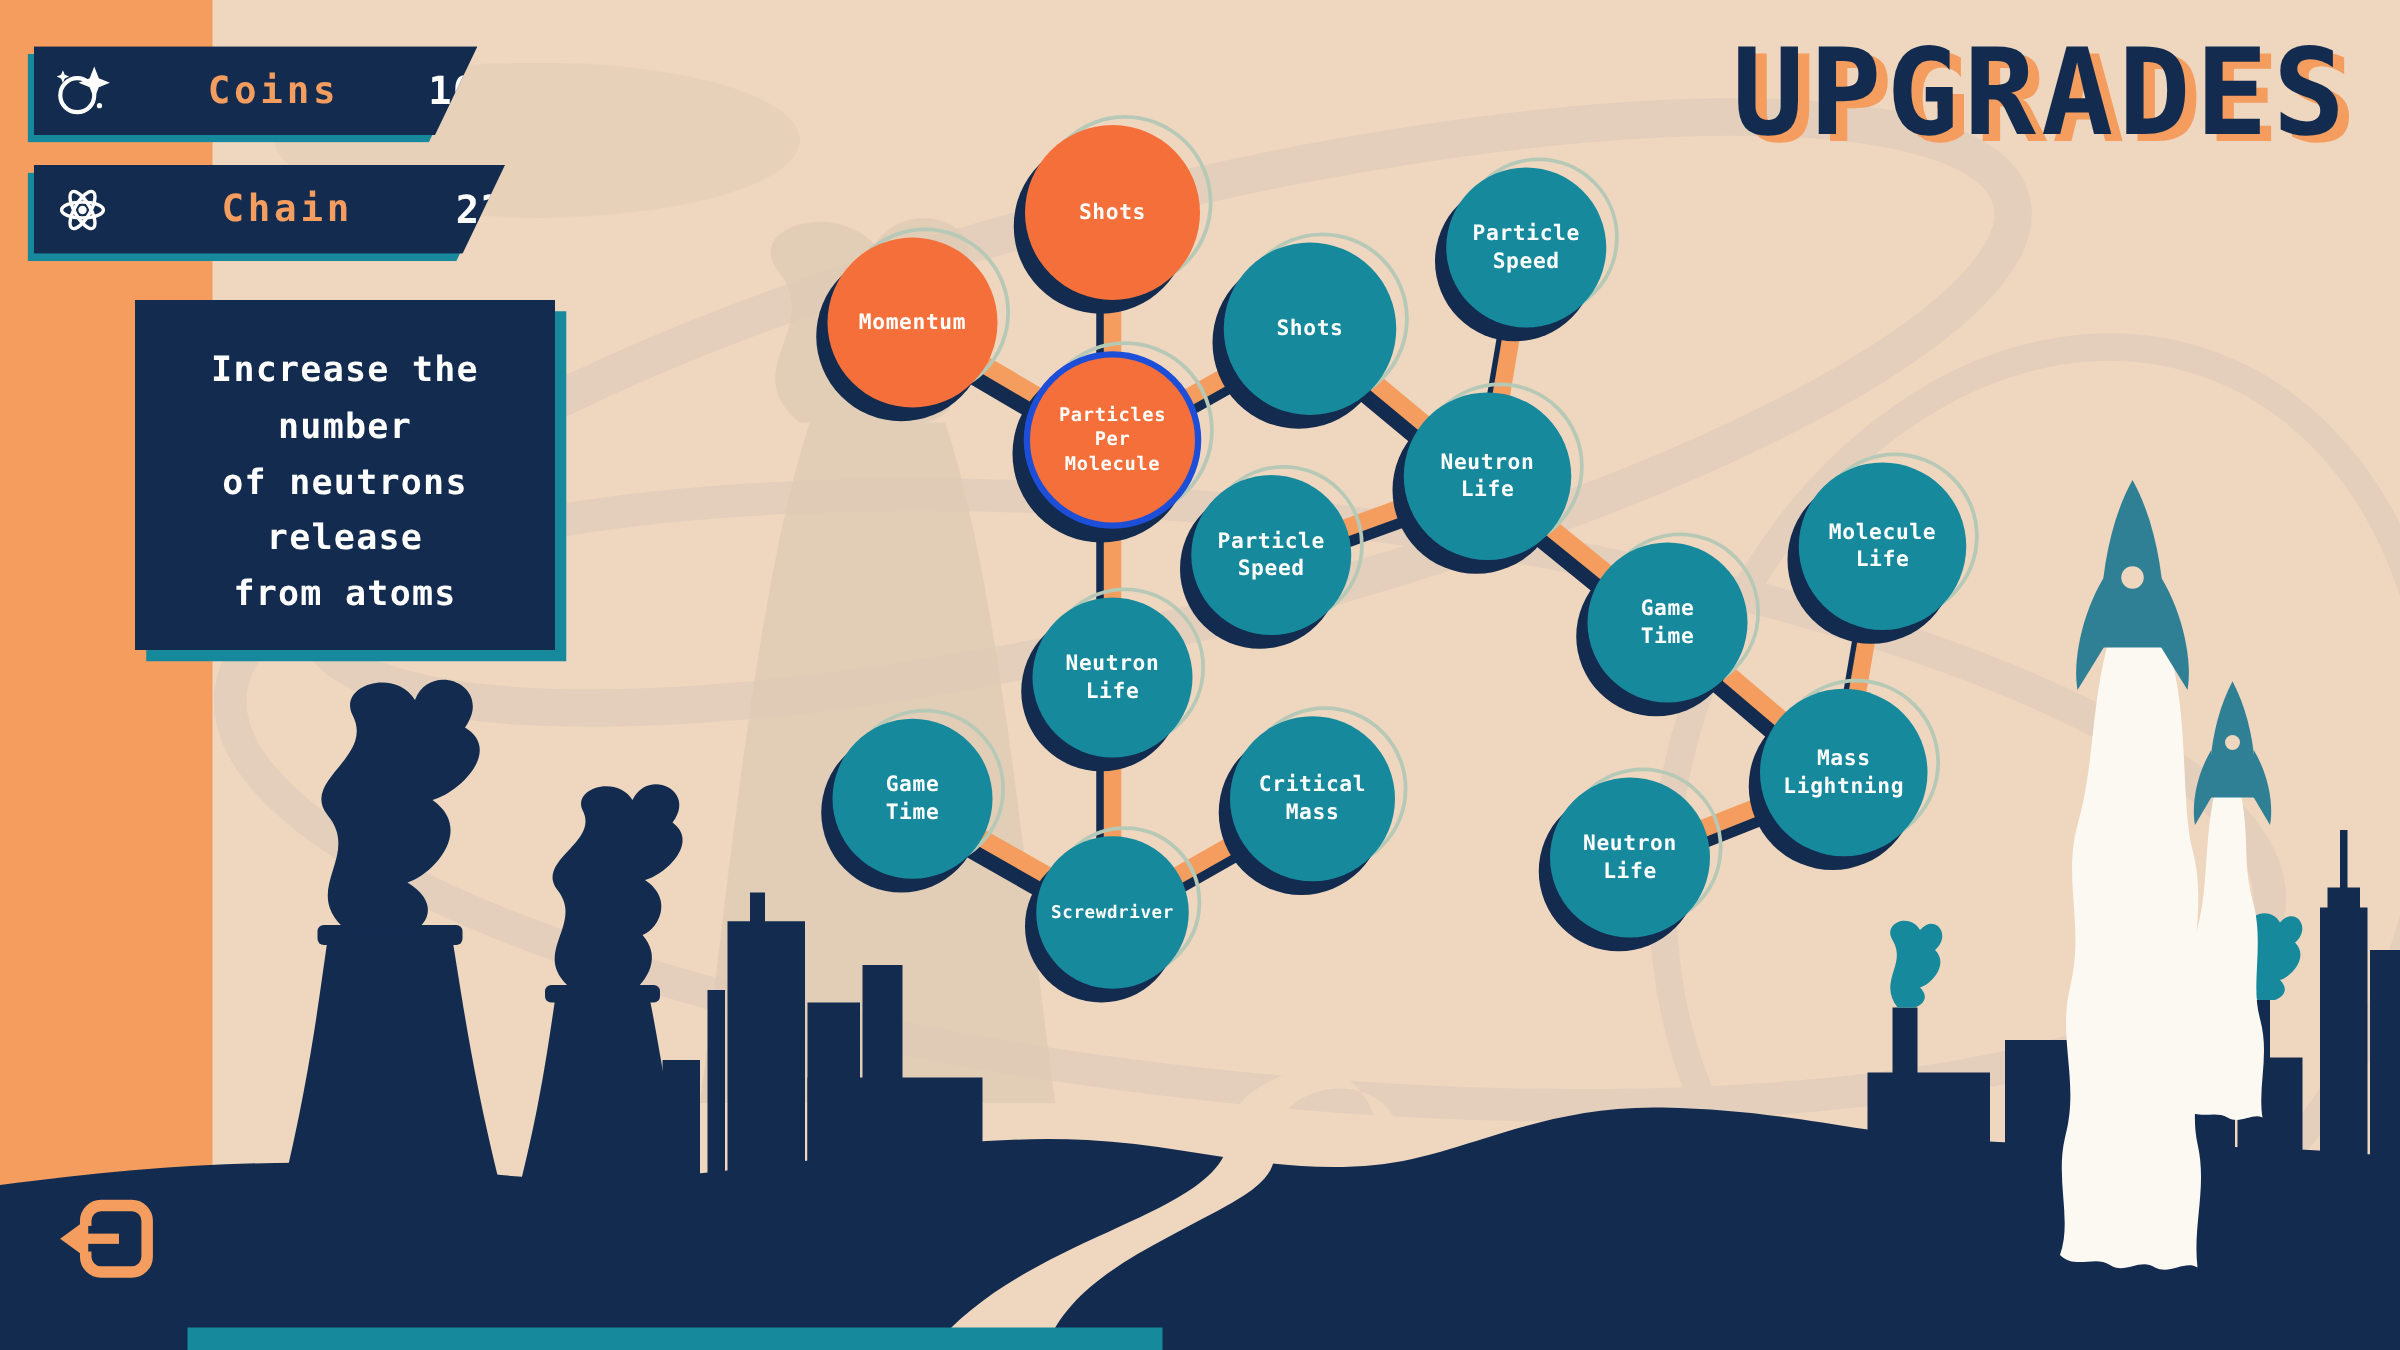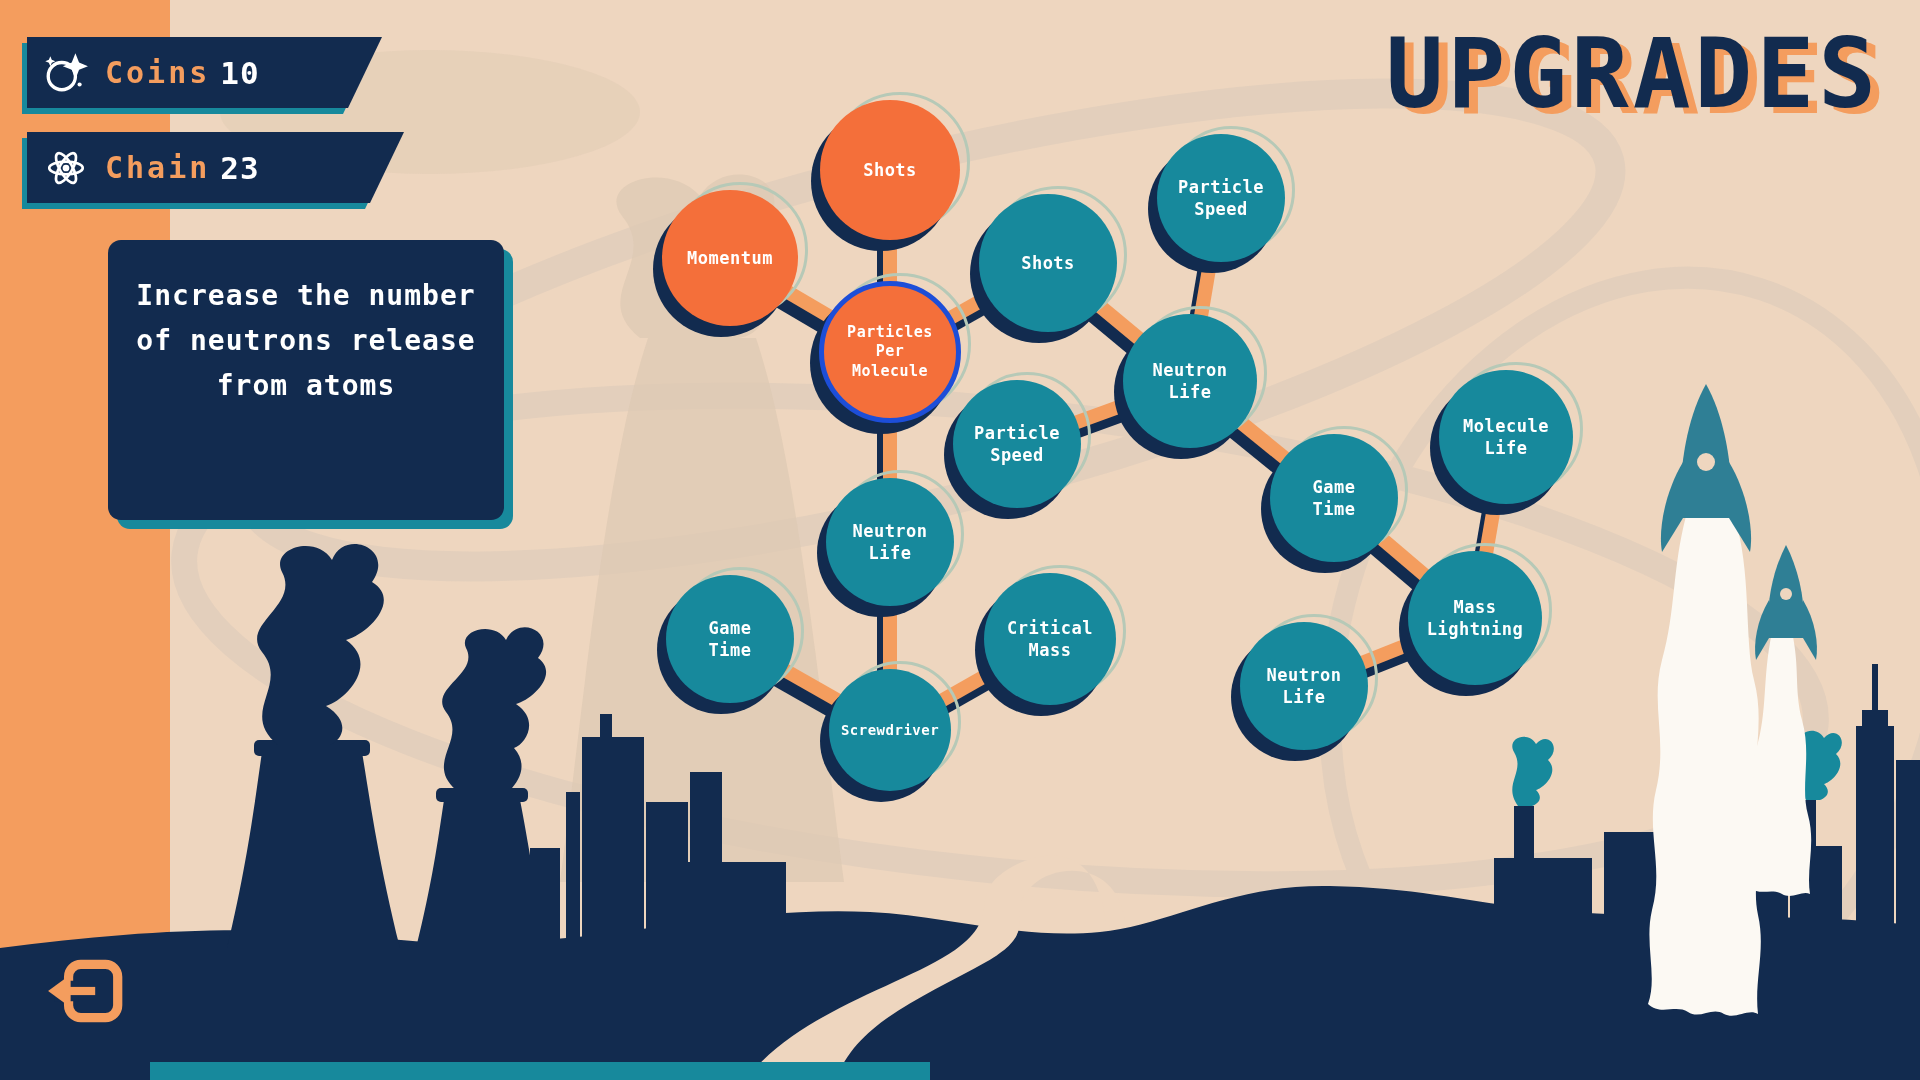--- a/index.html
+++ b/index.html
@@ -47,32 +47,31 @@
   .banner{position:absolute;height:71px;}
   .banner-coins{left:27px;top:37px;width:355px;}
   .banner-corium{left:27px;top:132px;width:377px;}
   .banner-under,.banner-face{
     position:absolute;inset:0;
     clip-path:polygon(0 0,100% 0,calc(100% - 34px) 100%,0 100%);
   }
   .banner-under{background:var(--teal,#17899c);transform:translate(-5px,6px);}
   .banner-face{
     background:var(--panel_navy,#122b4f);
-    display:flex;align-items:center;padding-left:16px;
+    display:flex;align-items:center;padding-left:16px;justify-content:space-between;
   }
   .banner-icon{width:46px;height:46px;margin-right:16px;flex:0 0 auto;}
   .banner-label{
     color:var(--accent_orange,#f49d5e);font-weight:bold;font-size:30px;letter-spacing:3px;
   }
   .banner-value{color:#fff;font-weight:bold;font-size:31px;margin-left:10px;letter-spacing:1px;}
   .desc-box{
-    position:absolute;left:108px;top:240px;width:396px;height:280px;
+    position:absolute;left:108px;top:240px;width:336px;height:280px;
     background:var(--panel_navy,#122b4f);
     box-shadow:9px 9px 0 var(--teal,#17899c);
-    border-radius:13px;
   }
   .desc-box p{
     margin:0;padding:34px 18px 0 18px;text-align:center;
     color:#fff;font-weight:bold;font-size:28px;line-height:1.6;letter-spacing:1px;
     white-space:pre-line;
   }
   .title{
     position:absolute;top:22px;right:36px;margin:4px;
     color:var(--panel_navy,#122b4f);
     font-family:"DejaVu Sans Mono", monospace;

